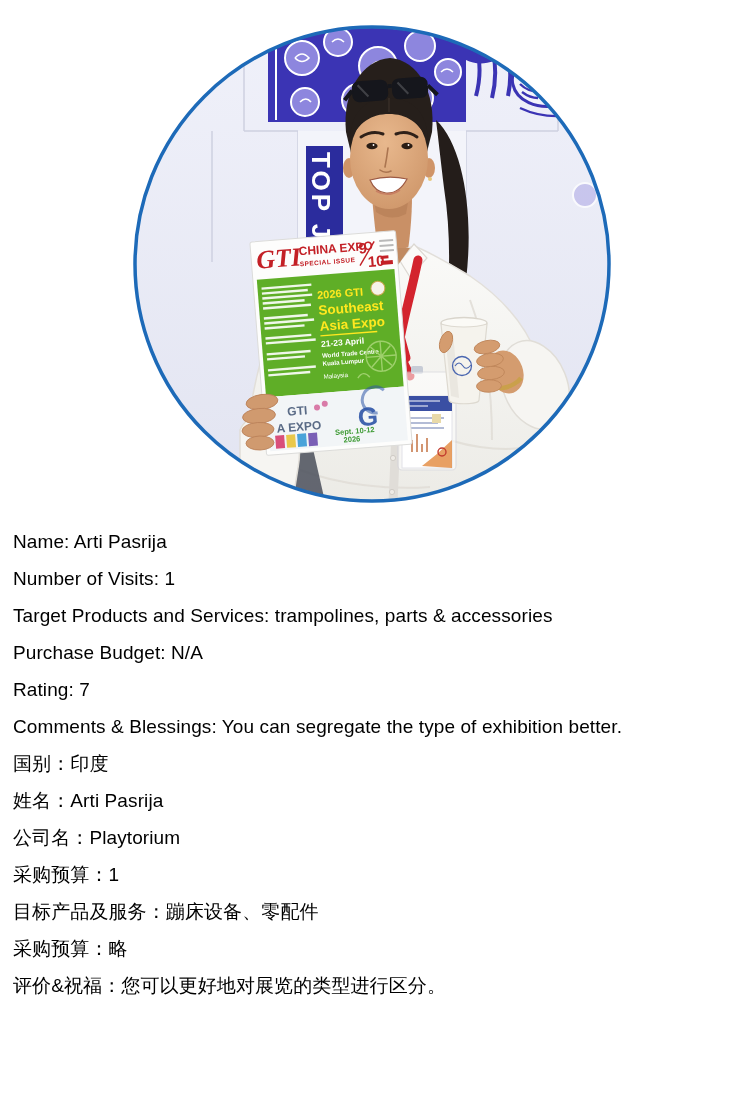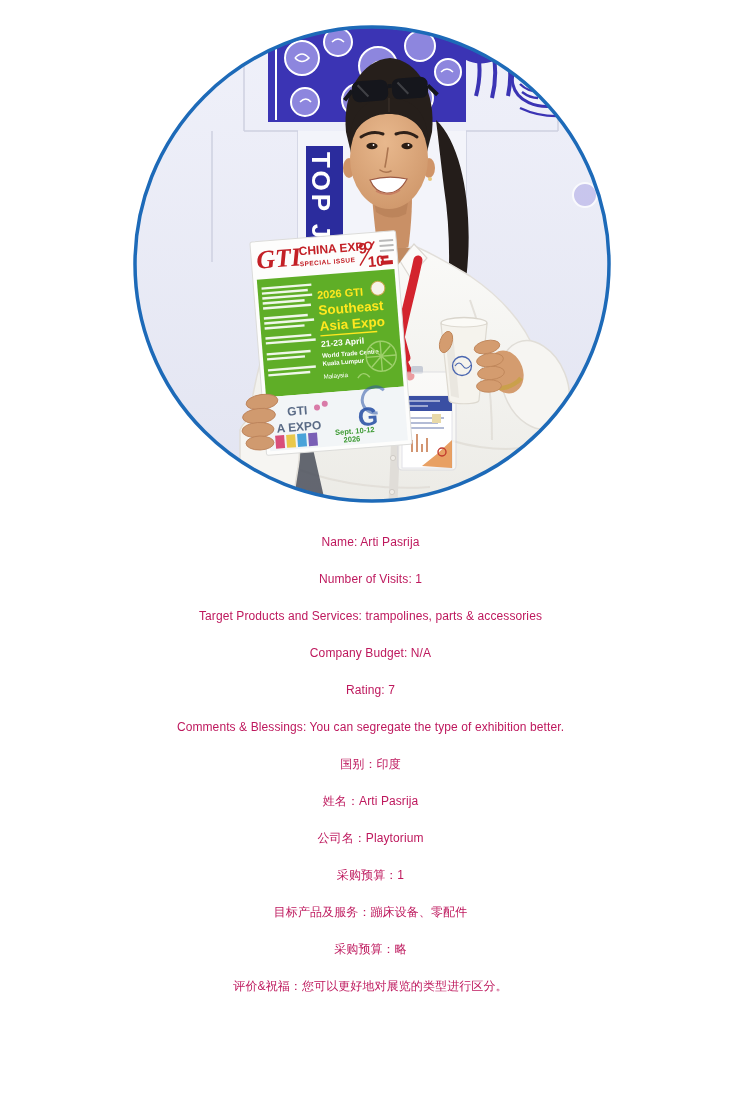--- a/index.html
+++ b/index.html
@@ -2,22 +2,22 @@
 <html><head>
 <meta charset="utf-8">
 <style>
   * { margin:0; padding:0; box-sizing:border-box; }
   html,body { background:#ffffff; }
   body { width:742px; height:1117px; overflow:hidden; font-family:"Liberation Sans", sans-serif; }
   .page { width:742px; position:relative; }
   .photo-wrap { width:742px; height:512px; display:block; }
   .info { padding:19px 14px 0 13px; }
   .info p {
-    font-size:12px; line-height:22px; margin:0 0 15px 0;
-    color:#be185d; letter-spacing:0.1px; white-space:nowrap;text-align:center;
+    font-size:19px; line-height:22px; margin:0 0 15px 0;
+    color:#000000; letter-spacing:0.1px; white-space:nowrap;
   }
   svg text { user-select:none; }
 </style>
 </head>
 <body>
 
 <div class="page">
 
   <figure class="photo-wrap">
     <svg width="742" height="512" viewBox="0 0 742 512" xmlns="http://www.w3.org/2000/svg">
@@ -291,21 +291,21 @@
       </g>
 
       <circle cx="372" cy="264" r="237" fill="none" stroke="#1d6ab8" stroke-width="3.5"></circle>
     </svg>
   </figure>
 
   <section class="info">
     <p><span>Name: </span><span>Arti Pasrija</span></p>
     <p><span>Number of Visits: </span><span>1</span></p>
     <p><span>Target Products and Services: </span><span>trampolines, parts &amp; accessories</span></p>
-    <p><span>Company Budget: </span><span>N/A</span></p>
+    <p><span>Purchase Budget: </span><span>N/A</span></p>
     <p><span>Rating: </span><span>7</span></p>
     <p><span>Comments &amp; Blessings: </span><span>You can segregate the type of exhibition better.</span></p>
     <p><span>国别：</span><span>印度</span></p>
     <p><span>姓名：</span><span>Arti Pasrija</span></p>
     <p><span>公司名：</span><span>Playtorium</span></p>
     <p><span>采购预算：</span><span>1</span></p>
     <p><span>目标产品及服务：</span><span>蹦床设备、零配件</span></p>
     <p><span>采购预算：</span><span>略</span></p>
     <p><span>评价&amp;祝福：</span><span>您可以更好地对展览的类型进行区分。</span></p>
   </section>

